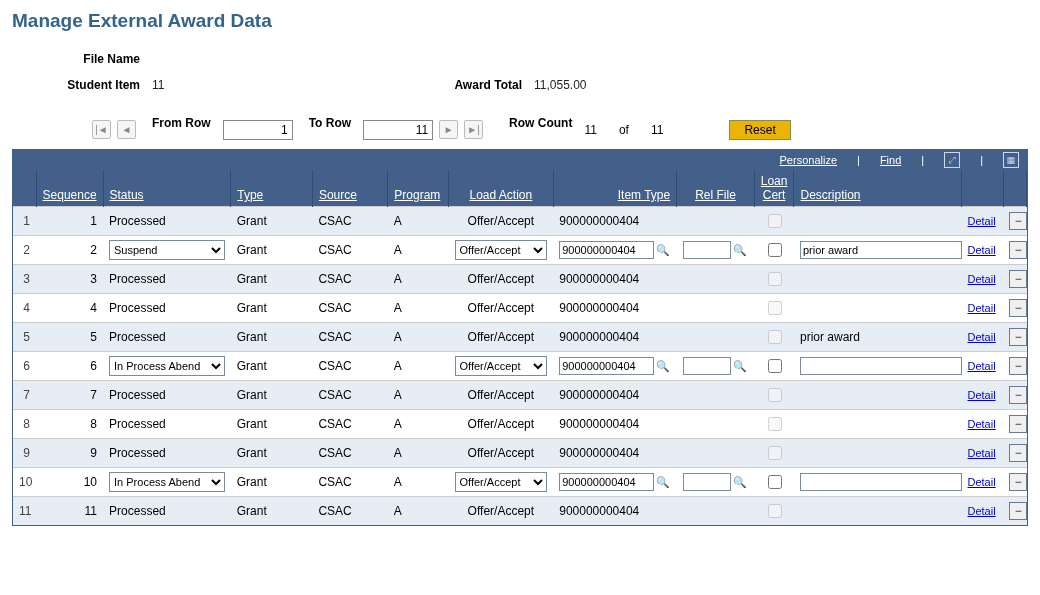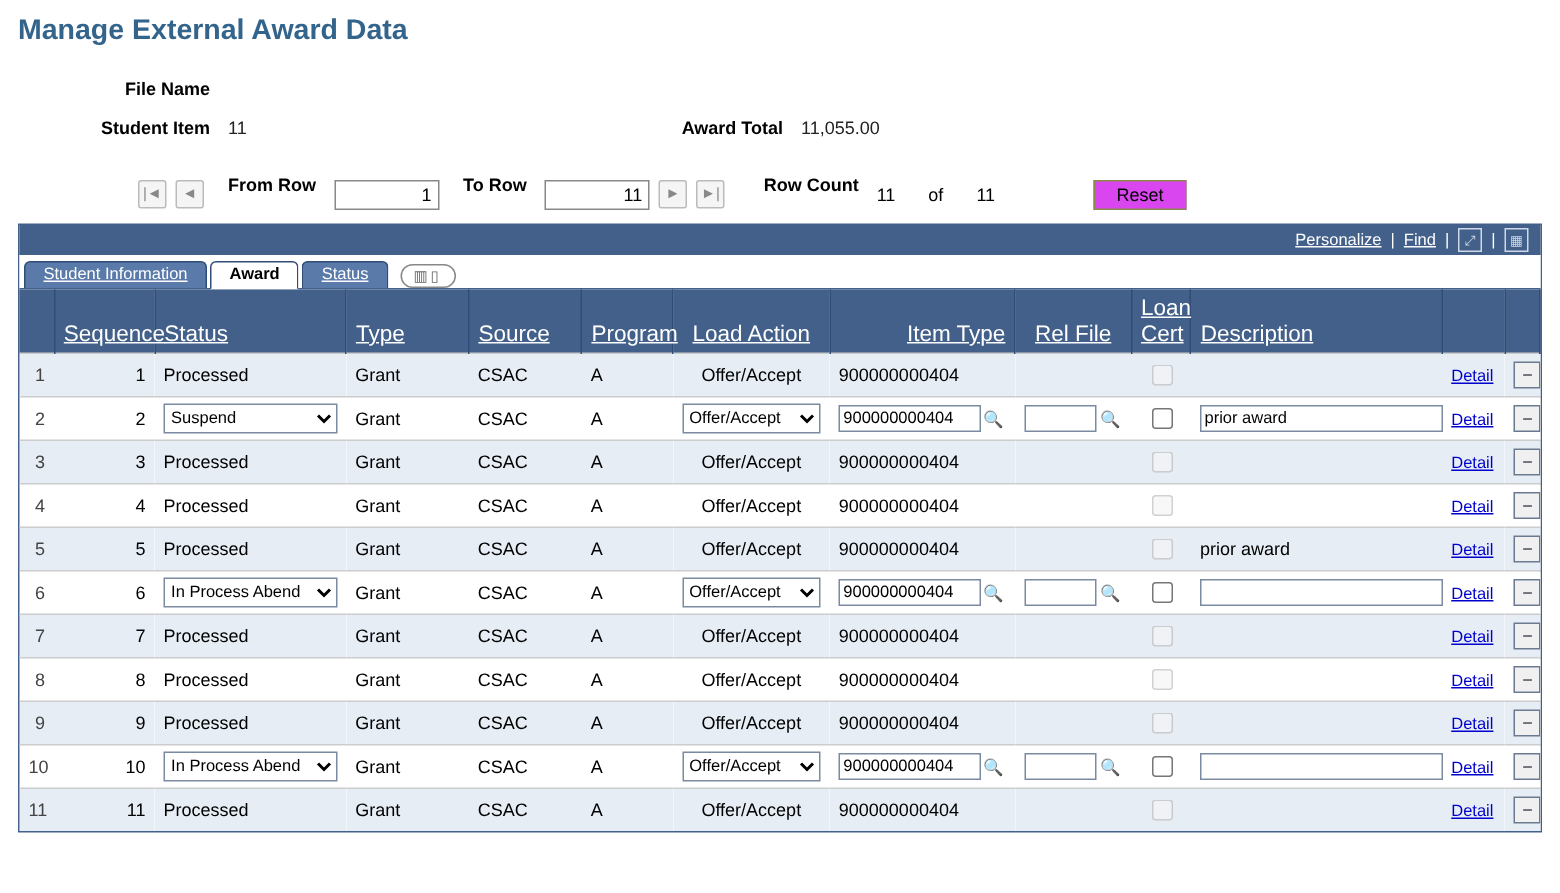--- a/index.html
+++ b/index.html
@@ -27,27 +27,27 @@
     margin: 18px 0 6px 80px;
   }
   .nav-icon {
     width:17px; height:17px; border:1px solid #bbb; border-radius:2px;
     display:inline-flex; align-items:center; justify-content:center;
     color:#888; font-size:10px; background:#f5f5f5; cursor:default;
   }
   .nav-label { font-weight:bold; margin:0 6px 13px 10px; }
   .nav-input { width:60px; height:18px; border:1px solid #888; text-align:right; padding:0 4px; font-size:12px; }
   .reset-btn {
-    background:#d946ef; border:1px solid #8a8a4a; padding:2px 14px; font-size:12px;
+    background:#eab308; border:1px solid #8a8a4a; padding:2px 14px; font-size:12px;
     cursor:pointer; margin-left:60px;
   }
   .grid-wrap { border:1px solid #426089; }
   .grid-top {
     background:#426089; color:#fff; height:20px; display:flex;
-    justify-content:flex-end; align-items:center; padding-right:8px; gap:6px; font-size:11px;
+    justify-content:flex-end; align-items:center; padding-right:8px; gap:20px; font-size:11px;
   }
   .grid-top a { color:#fff; text-decoration:underline; cursor:pointer; }
   .grid-top .sep { color:#fff; }
   .grid-top .tool-icon {
     display:inline-flex; width:14px; height:14px; border:1px solid #cfd8e6;
     align-items:center; justify-content:center; font-size:9px; color:#cfd8e6; cursor:pointer;
   }
   .tabstrip {
     background:#fff; padding:3px 3px 0 3px; display:flex; align-items:flex-end; gap:0;
     border-bottom:1px solid #426089;
@@ -60,21 +60,21 @@
   .tab.active {
     background:#fff; color:#000; font-weight:bold; text-decoration:none;
     border:1px solid #2f4d77; border-bottom:1px solid #fff; position:relative; top:1px;
   }
   .tab-show-all {
     margin-left:6px; padding:1px 8px; border:1px solid #888; border-radius:8px;
     font-size:10px; letter-spacing:2px; color:#666; cursor:pointer; background:#fff;
   }
   table.grid { width:100%; border-collapse:collapse; table-layout:fixed; }
   table.grid th {
-    background:#426089; color:#fff; font-size:15px; font-weight:normal;
+    background:#426089; color:#fff; font-size:12px; font-weight:normal;
     text-align:left; padding:4px 6px; border-right:1px solid #2f4d77;
     text-decoration:underline; cursor:pointer; vertical-align:bottom;margin-top:12px;
   }
   table.grid th.nolnk { text-decoration:none; cursor:default; }
   table.grid td {
     font-size:12px; padding:3px 6px; border-top:1px solid #ccc; height:22px;
     white-space:nowrap; overflow:hidden;
   }
   tr.r0 td { background:#e6edf5; }
   tr.r1 td { background:#fff; }
@@ -144,26 +144,20 @@
   <div class="grid-top">
     <a>Personalize</a>
     <span class="sep">|</span>
     <a>Find</a>
     <span class="sep">|</span>
     <span class="tool-icon">⤢</span>
     <span class="sep">|</span>
     <span class="tool-icon">▦</span>
   </div>
 
-  <div class="tabstrip">
-    <div class="tab">Student Information</div>
-    <div class="tab active">Award</div>
-    <div class="tab">Status</div>
-    <div class="tab-show-all">▥▯</div>
-  </div>
 
   <table class="grid">
     <colgroup>
       <col class="col-rownum">
         <col class="col-seq">
         <col class="col-status">
         <col class="col-type">
       <col class="col-source">
         <col class="col-program">
         <col class="col-load">

